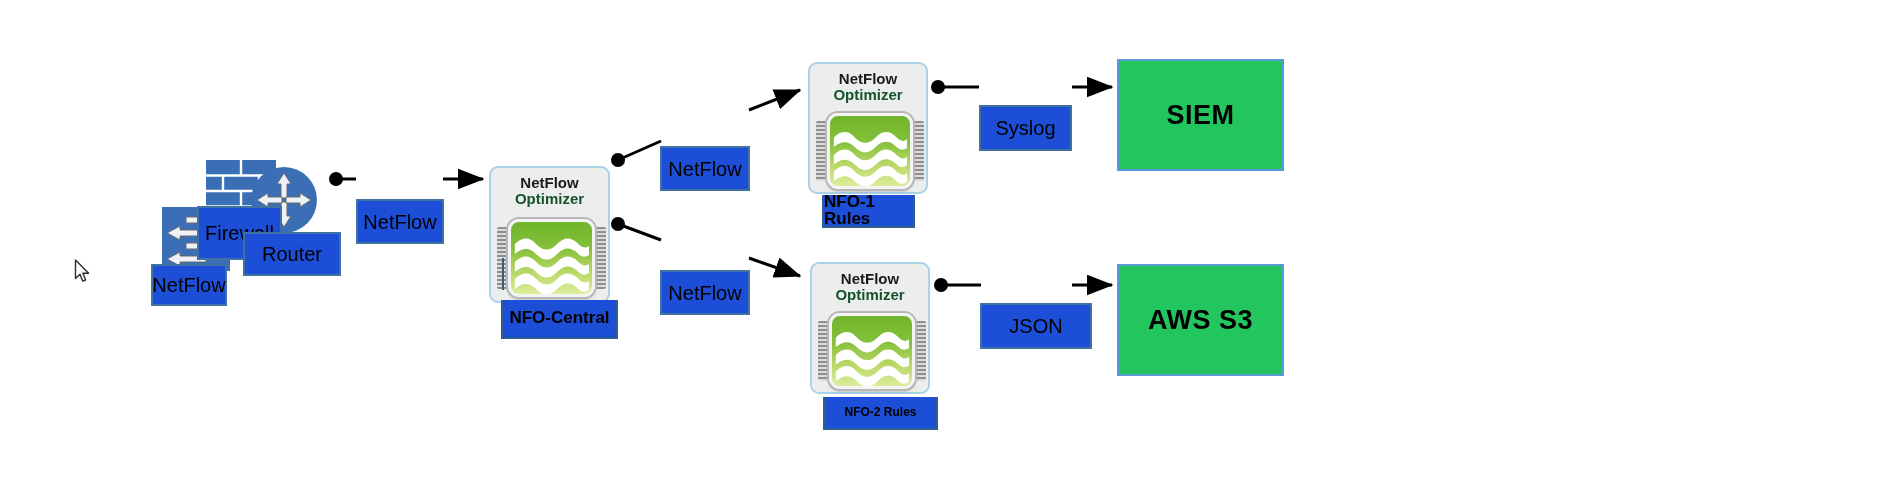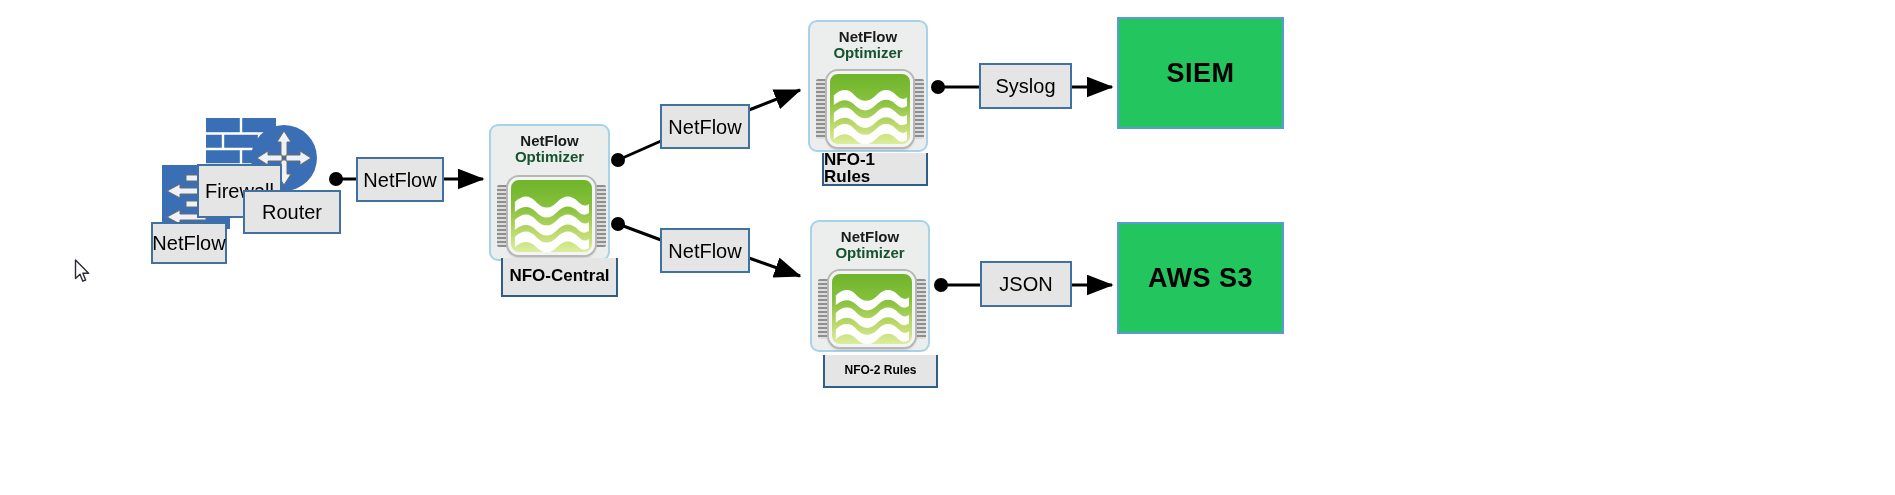--- a/index.html
+++ b/index.html
@@ -1,25 +1,25 @@
 <!DOCTYPE html>
 <html><head>
 <meta charset="utf-8">
 <style>
   html,body{margin:0;padding:0;background:#ffffff;}
   body{width:1895px;height:495px;position:relative;overflow:hidden;
        font-family:"Liberation Sans",sans-serif;color:#000;}
   .canvas{position:absolute;inset:0;}
 
   
-  .node{position:absolute;box-sizing:border-box;}
+  .node{position:absolute;box-sizing:border-box;margin-top:42px;}
 
   
   .labelbox{
-    border:2px solid #3f72a0;background:#e5e5e5;
+    border:2px solid #3f72a0;background:#1d4ed8;
     display:flex;align-items:center;justify-content:center;
     font-size:20px;color:#000;line-height:1;
   }
 
   
   .destbox{
     border:2px solid #5b9bd5;background:#22c55e;
     display:flex;align-items:center;justify-content:center;
     font-weight:bold;font-size:27px;letter-spacing:.5px;
   }
@@ -158,21 +158,21 @@
   </div>
 
   <div class="node labelbox" style="left:660px;top:228px;width:90px;height:45px;">
     <span>NetFlow</span>
   </div>
 
   <div class="node labelbox" style="left:979px;top:63px;width:93px;height:46px;">
     <span>Syslog</span>
   </div>
 
-  <div class="node labelbox" style="left:980px;top:261px;width:92px;height:46px;">
+  <div class="node labelbox" style="left:980px;top:261px;width:112px;height:46px;">
     <span>JSON</span>
   </div>
 
   <div class="node nfo" style="left:489px;top:124px;width:121px;height:137px;">
     <div class="nfo-title" style="font-size:15px;">
       <span class="t1">NetFlow</span>
       <span class="t2">Optimizer</span>
     </div>
     <div class="nfo-chip-wrap" style="left:6px;top:54px;width:109px;height:72px;">
       <div class="pins" style="width:11px;height:62px;"></div>
@@ -207,21 +207,21 @@
           <g fill="#ffffff">
             <path d="M4 22 q12 -11 22 0 q11 11 22 0 q11 -11 22 0 q6 6 11 2 l0 9 q-6 4 -11 -1 q-11 -11 -22 0 q-11 11 -22 0 q-10 -10 -22 0 Z"></path>
             <path d="M4 40 q12 -11 22 0 q11 11 22 0 q11 -11 22 0 q6 6 11 2 l0 9 q-6 4 -11 -1 q-11 -11 -22 0 q-11 11 -22 0 q-10 -10 -22 0 Z"></path>
             <path d="M4 57 q12 -11 22 0 q11 11 22 0 q11 -11 22 0 q6 6 11 2 l0 9 q-6 4 -11 -1 q-11 -11 -22 0 q-11 11 -22 0 q-10 -10 -22 0 Z"></path>
           </g>
         </svg>
       </div>
       <div class="pins" style="width:11px;height:60px;"></div>
     </div>
   </div>
-  <div class="node labelbox" style="left:822px;top:153px;width:106px;height:33px;border:2px solid #2e5f8a;border-top:none;
+  <div class="node labelbox" style="left:822px;top:153px;width:93px;height:33px;border:2px solid #2e5f8a;border-top:none;
               font-weight:bold;font-size:17px;">
     <span style="margin-top:-2px;">NFO-1 Rules</span>
   </div>
 
   <div class="node nfo" style="left:810px;top:220px;width:120px;height:132px;">
     <div class="nfo-title" style="font-size:15px;">
       <span class="t1">NetFlow</span>
       <span class="t2">Optimizer</span>
     </div>
     <div class="nfo-chip-wrap" style="left:6px;top:52px;width:108px;height:70px;">

